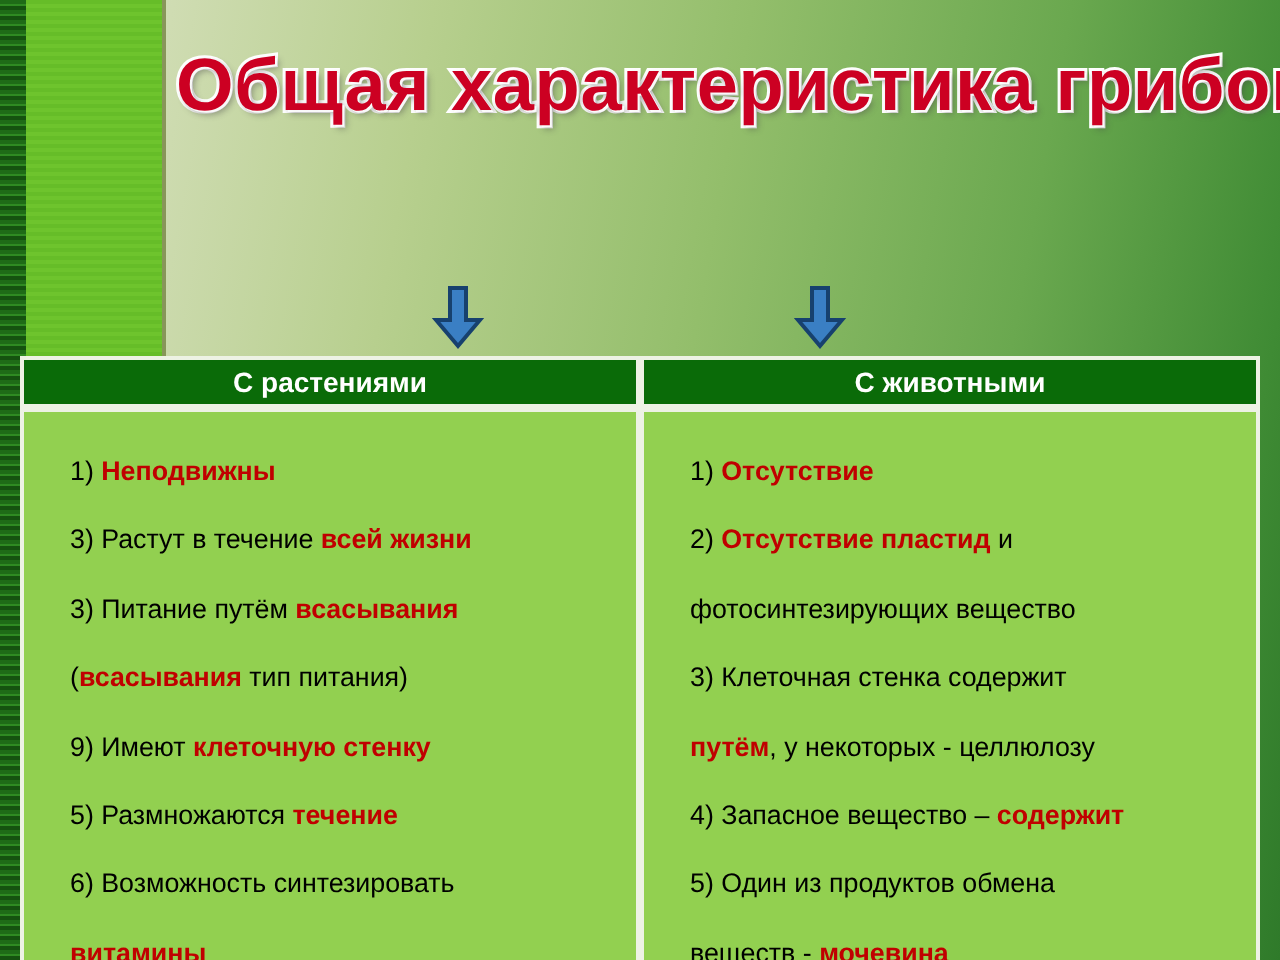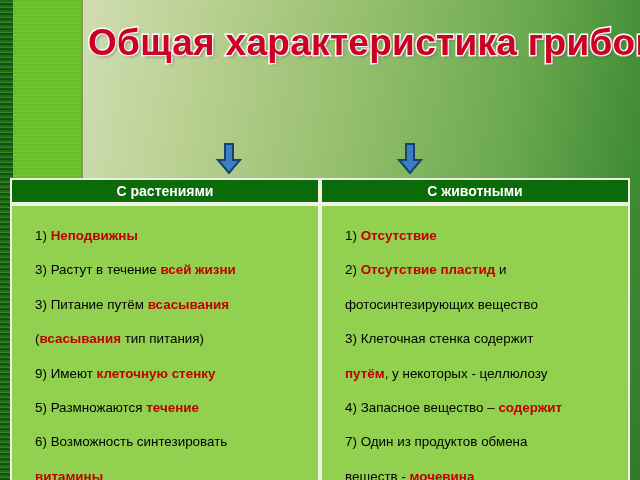--- a/index.html
+++ b/index.html
@@ -222,20 +222,20 @@
             <p><span>6) Возможность синтезировать</span></p>
             <p><span class="hl">витамины</span></p>
           </td>
         <td id="cell-animals">
             <p><span>1) </span><span class="hl">Отсутствие</span></p>
             <p><span>2) </span><span class="hl">Отсутствие пластид</span><span> и</span></p>
             <p><span>фотосинтезирующих вещество</span></p>
             <p><span>3) Клеточная стенка содержит</span></p>
             <p><span class="hl">путём</span><span>, у некоторых - целлюлозу</span></p>
             <p><span>4) Запасное вещество – </span><span class="hl">содержит</span></p>
-            <p><span>7) Один из продуктов обмена</span></p>
+            <p><span>5) Один из продуктов обмена</span></p>
             <p><span>веществ - </span><span class="hl">мочевина</span></p>
           </td>
       </tr>
     </tbody>
   </table>
 
 </div>
 
 </body></html>

